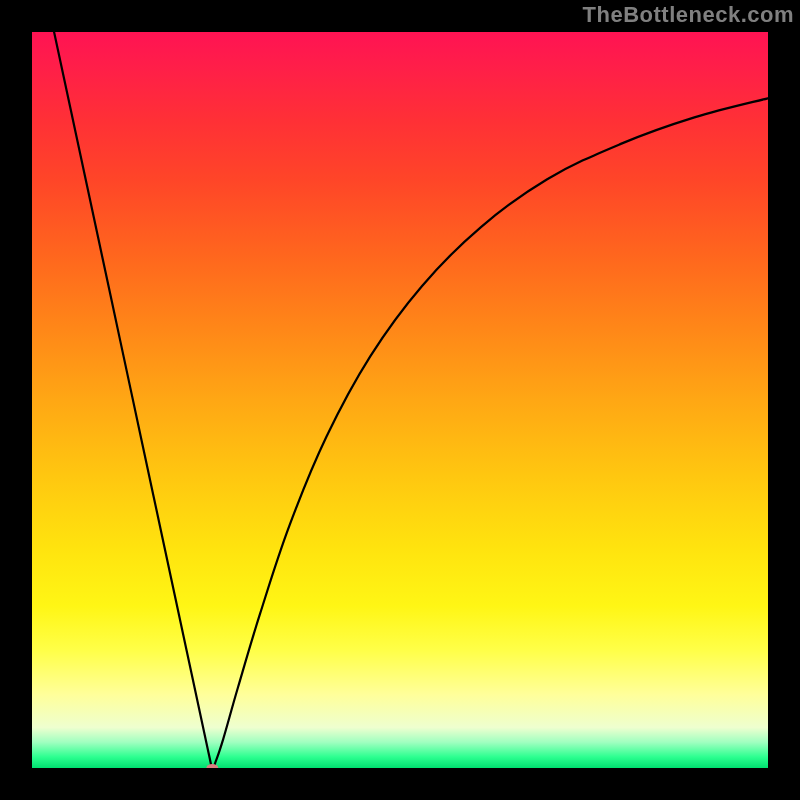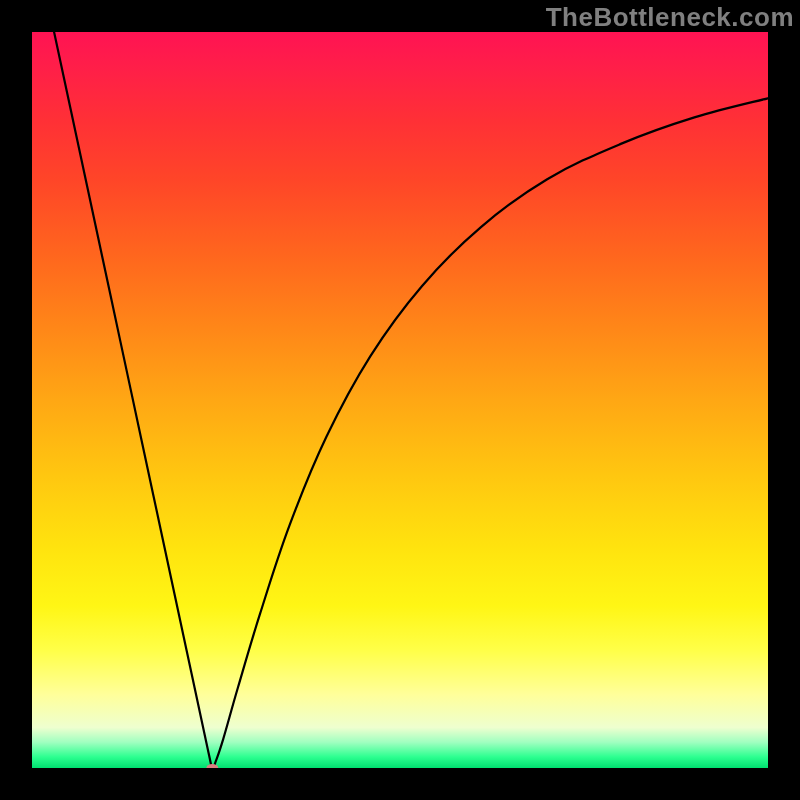--- a/index.html
+++ b/index.html
@@ -16,21 +16,21 @@
     width: 800px;
     height: 800px;
     background: #000000;
     box-sizing: border-box;
   }
   .watermark {
     position: absolute;
     top: 2px;
     right: 6px;
     color: #808080;
-    font-size: 26px;
+    font-size: 22px;
     font-weight: bold;
     letter-spacing: 0.5px;
     z-index: 20;
     user-select: none;
   }
   .plot {
     position: absolute;
     left: 32px;
     top: 32px;
     width: 736px;

